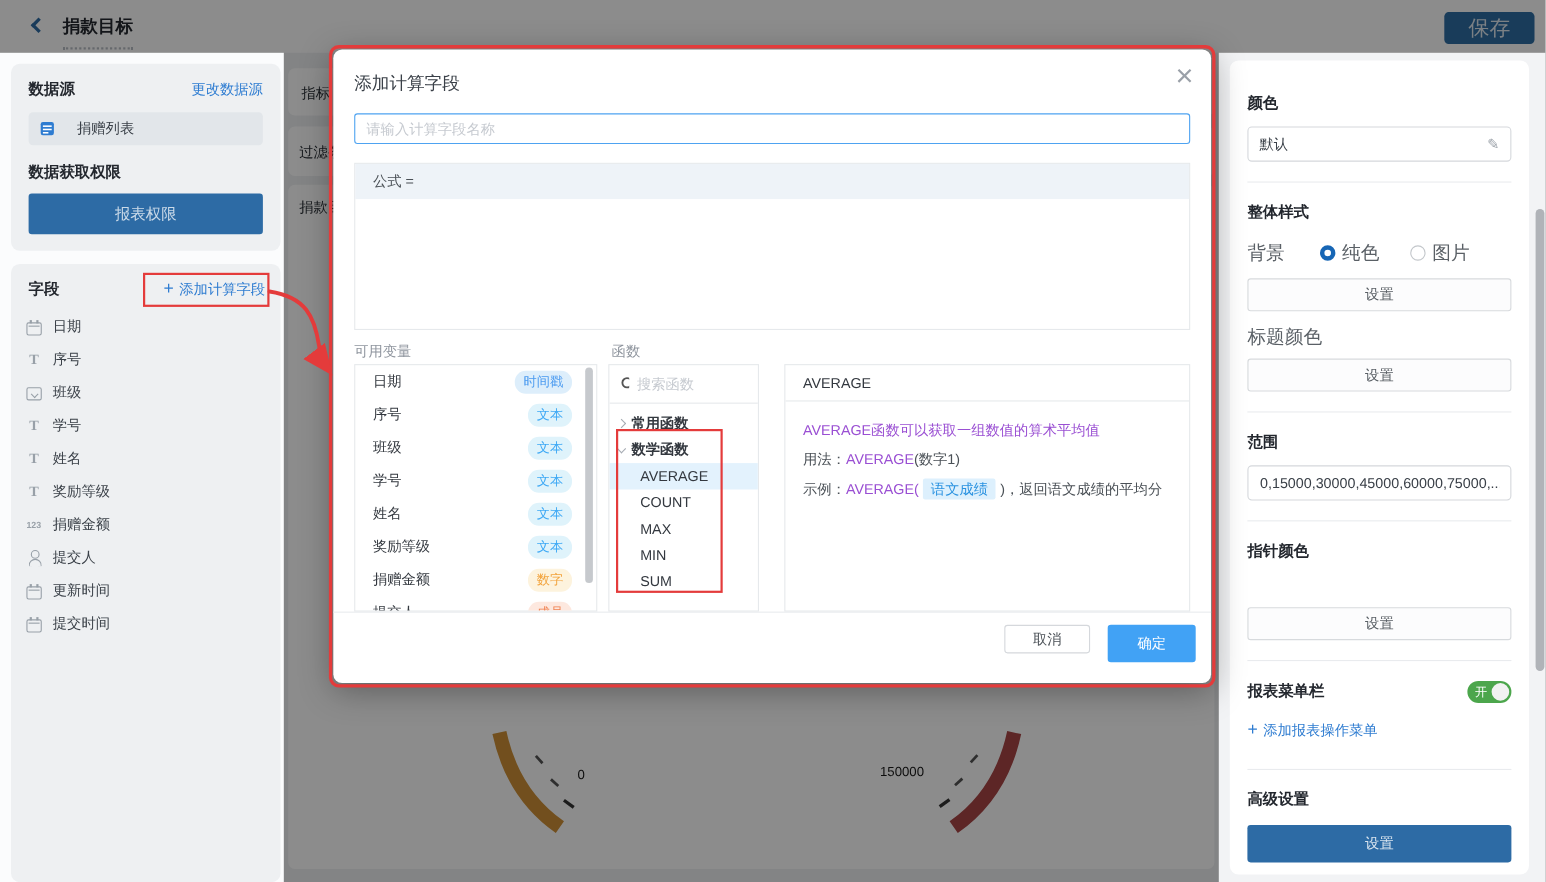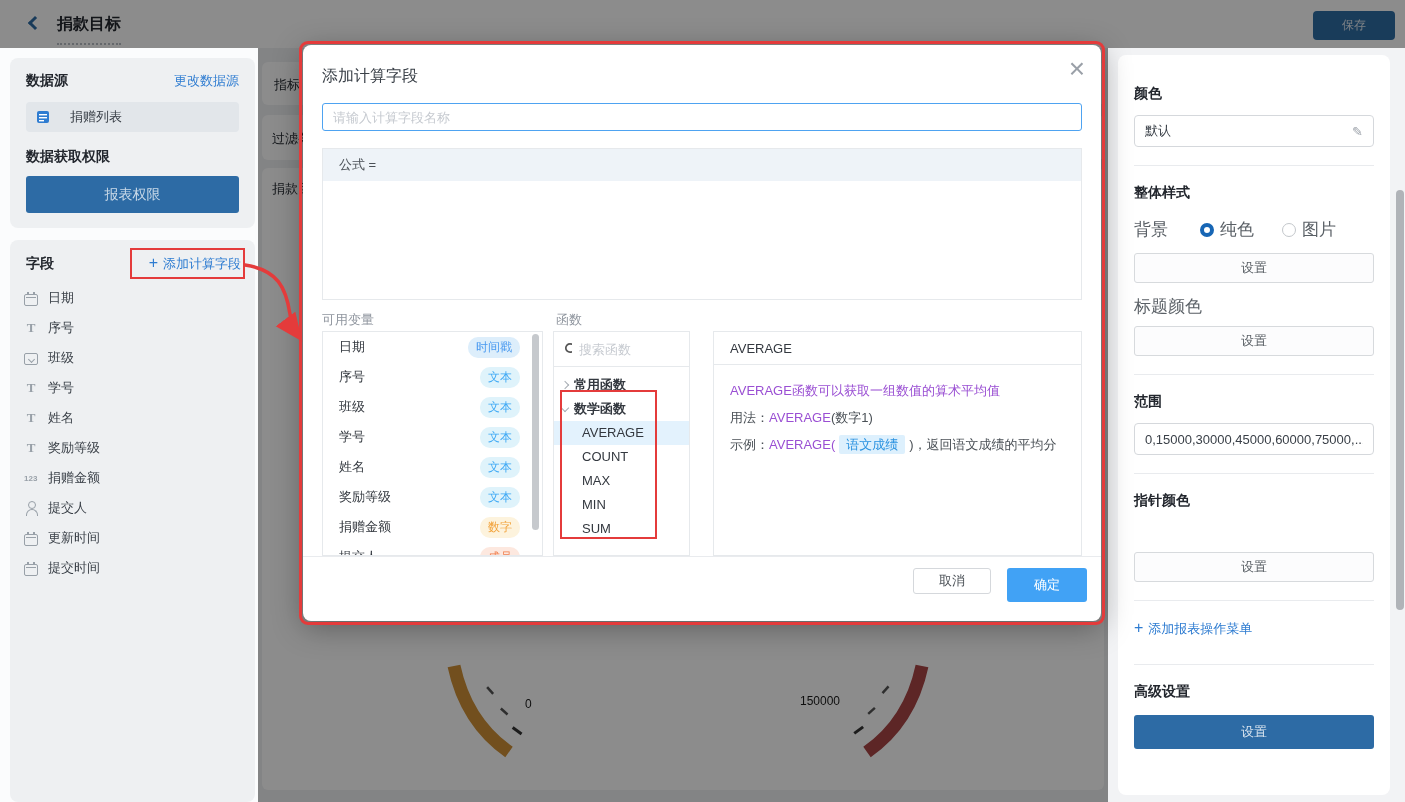--- a/index.html
+++ b/index.html
@@ -6,21 +6,21 @@
   html,body { width:1405px; height:802px; overflow:hidden; background:#fff;
     font-family:"Liberation Sans","DejaVu Sans",sans-serif; font-size:13px; color:#3a4048; }
 
   
   #topbar { position:absolute; left:0; top:0; width:1405px; height:48px; background:#ffffff; z-index:1; }
   .back-chev { position:absolute; left:30px; top:18px; width:10px; height:10px;
     border-left:3px solid #2e6ca5; border-bottom:3px solid #2e6ca5; transform:rotate(45deg); cursor:pointer; }
   .page-title { position:absolute; left:57px; top:14px; font-size:16px; font-weight:bold; color:#23272e;
     padding-bottom:8px; border-bottom:2px dotted #b9bec5; }
   .save-btn { position:absolute; right:10px; top:11px; width:82px; height:29px; background:#2e6da4;
-    border:none; border-radius:4px; color:rgba(255,255,255,.85); font-size:12px; cursor:pointer; }
+    border:none; border-radius:4px; color:rgba(255,255,255,.85); font-size:19px; cursor:pointer; }
 
   
   #canvas { position:absolute; left:258px; top:48px; width:850px; height:754px; background:#eef0f2; z-index:1; overflow:hidden; }
   .cv-card { position:absolute; background:#fff; border-radius:6px; }
   .cv-label { font-weight:500; color:#2a2f36; font-size:13px; }
 
   
   #overlay { position:absolute; left:0; top:0; width:1405px; height:802px; background:rgba(0,0,0,.45); z-index:10; }
 
   
@@ -243,20 +243,27 @@
     <button class="ghost-btn" style="margin-top:12px;">设置</button>
     <div class="sub-label" style="margin-top:12px;">标题颜色</div>
     <button class="ghost-btn" style="margin-top:8px;">设置</button>
     <div class="r-div"></div>
     <div class="r-h">范围</div>
     <input class="r-input" style="margin-top: 12px;" value="0,15000,30000,45000,60000,75000,...">
     <div class="r-div"></div>
     <div class="r-h">指针颜色</div>
     <button class="ghost-btn" style="margin-top:42px;">设置</button>
     <div class="r-div"></div>
+    <div style="display:flex; justify-content:space-between; align-items:center;">
+      <span class="r-h">报表菜单栏</span>
+      <span class="toggle">
+        <span class="t-txt">开</span>
+        <span class="knob"></span>
+      </span>
+    </div>
     <div class="blue-link" style="margin-top:16px;">
       <span class="plus">+</span><span>添加报表操作菜单</span>
     </div>
     <div class="r-div" style="margin-top:26px;"></div>
     <div class="r-h">高级设置</div>
     <button class="prim-btn" style="margin-top:14px;">设置</button>
   </div>
 </div>
 <div class="page-scroll"></div>
 

